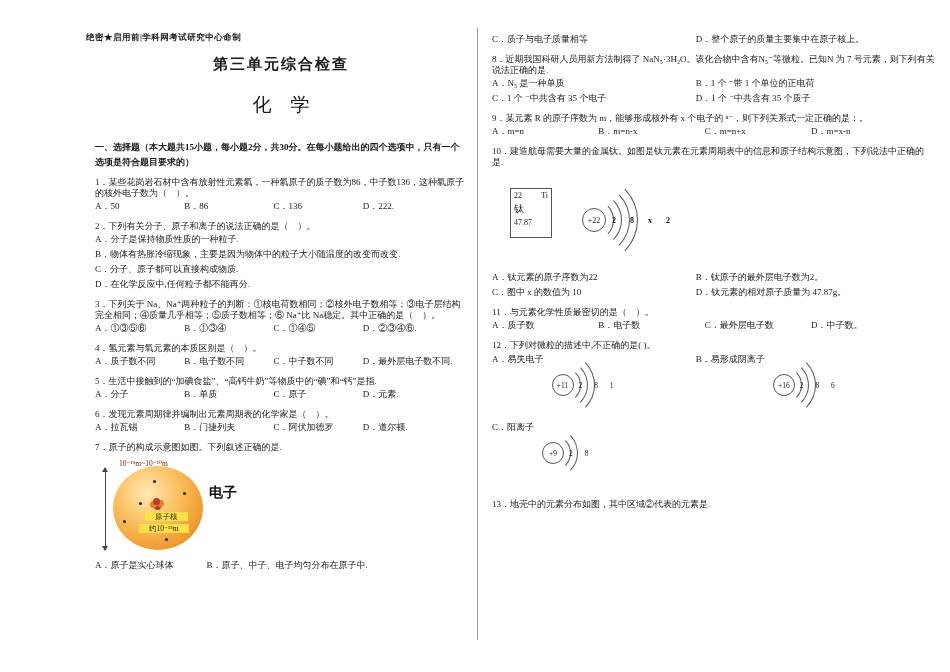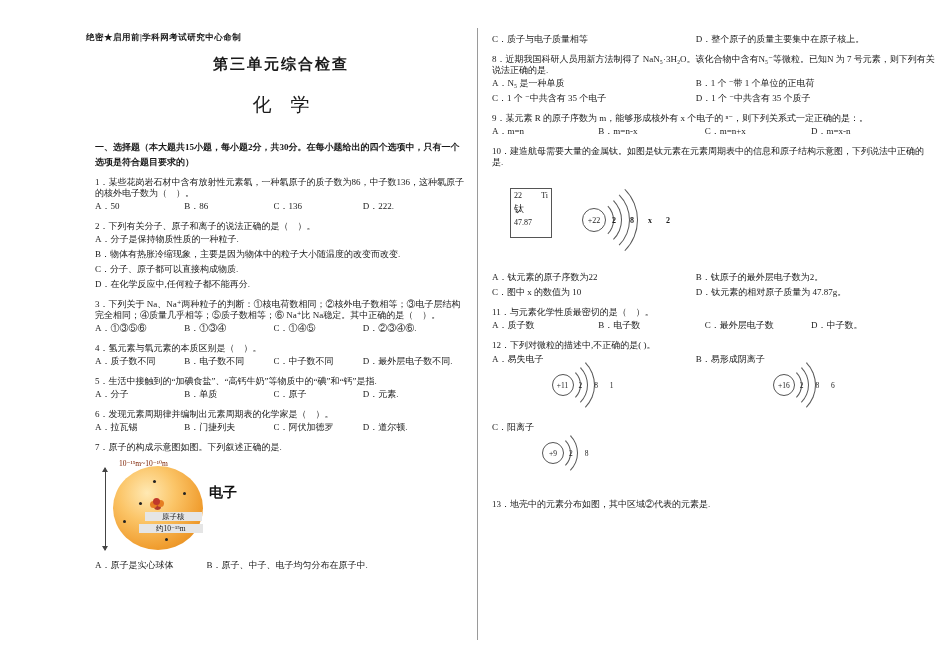--- a/index.html
+++ b/index.html
@@ -42,21 +42,21 @@
   .dim-line::after { content:""; position:absolute; bottom:-1px; left:-3px;
     border-left:3px solid transparent; border-right:3px solid transparent; border-top:5px solid #444; }
   .atom-ball { position:absolute; left:16px; top:10px; width:90px; height:84px; border-radius:50%;
     background:radial-gradient(circle at 38% 32%, #ffe9b3 0%, #fbc568 35%, #f09d2f 70%, #d97f12 100%); }
   .e-dots { position:absolute; left:86px; top:36px; width:3px; height:3px; background:#222; border-radius:50%;
     box-shadow:-44px 10px 0 #222, -18px 46px 0 #222, -4px 26px 0 #222, -60px 28px 0 #222, -30px -12px 0 #222; }
   .nuc-cluster { position:absolute; left:56px; top:42px; width:7px; height:7px; background:#c0392b; border-radius:50%;
     box-shadow:4px 2px 0 #e67e22, -3px 3px 0 #e67e22, 1px 5px 0 #b03a2e; }
   .range-label { position:absolute; left:22px; top:3px; font-size:7.5px; font-weight:normal; color:#7c2000; white-space:nowrap; }
   .electron-label { position:absolute; left:112px; top:28px; font-size:14px; font-weight:bold; color:#111; }
-  .wbox { position:absolute; background:#e5e5e5; padding:0 17px; font-size:7.5px; line-height:9px; white-space:nowrap; }
+  .wbox { position:absolute; background:#fde047; padding:0 10px; font-size:7.5px; line-height:9px; white-space:nowrap; }
   .nucleus-label { left:48px; top:56px; }
   .nucleus-size  { left:42px; top:68px; }
 
   
   .ti-row { display:flex; align-items:flex-start; gap:30px; margin:6px 0 4px 18px; height:92px; }
   .ti-cell { width:42px; height:50px; border:1px solid #555; padding:2px 3px; font-size:8px; line-height:10px; margin-top:14px; }
   .ti-top { display:flex; justify-content:space-between; }
   .ti-name { font-size:10px; margin-top:3px; }
   .ti-mass { margin-top:4px; }
 

